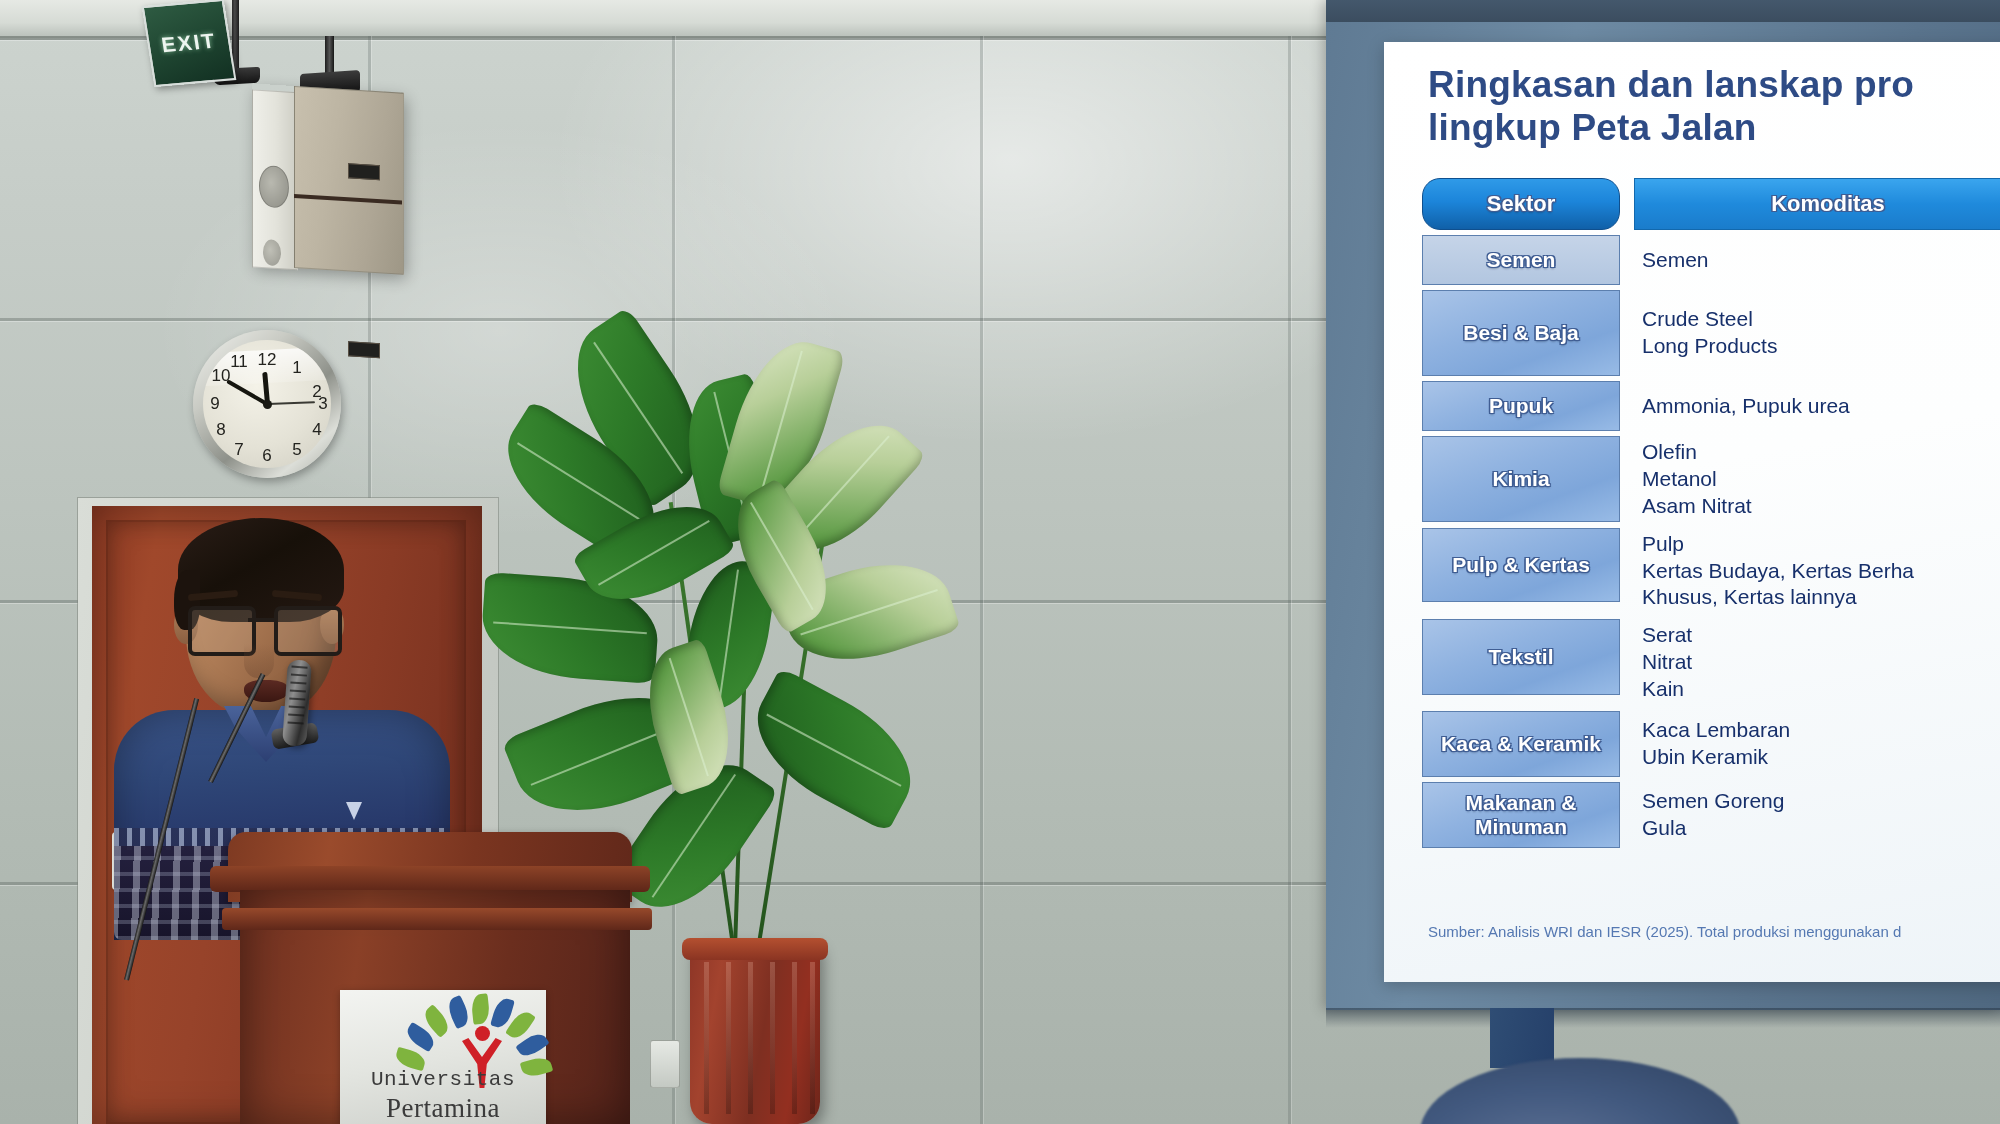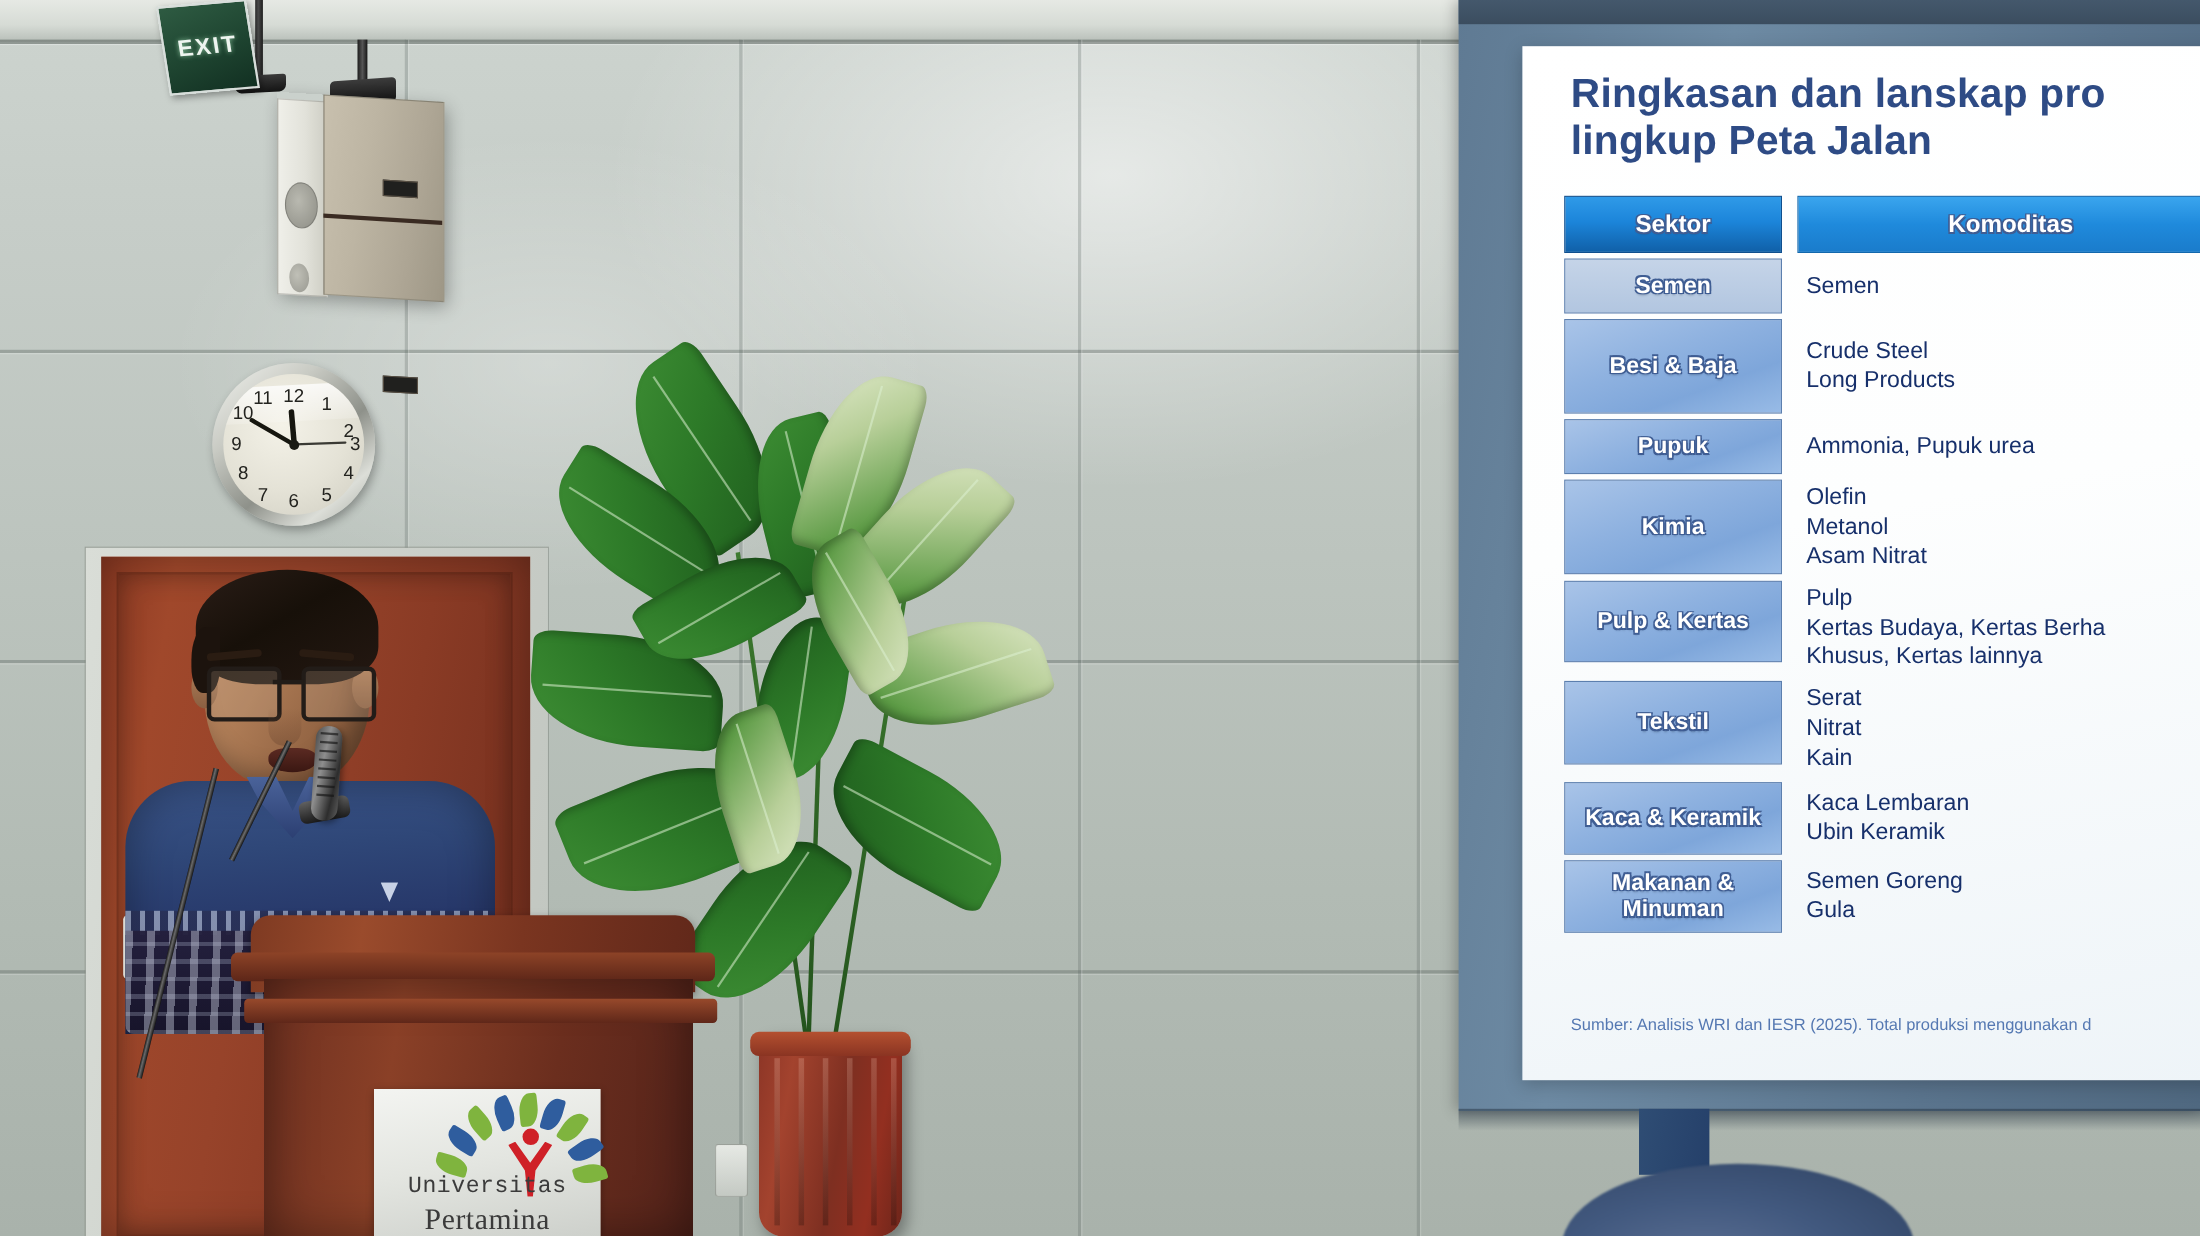--- a/index.html
+++ b/index.html
@@ -394,20 +394,21 @@
     text-shadow:
       -1.4px -1.4px 0 #3f5d93, 1.4px -1.4px 0 #3f5d93,
       -1.4px  1.4px 0 #3f5d93, 1.4px  1.4px 0 #3f5d93,
        0 2px 2px rgba(20,40,70,.35);
     padding:6px 4px;box-sizing:border-box;
   }
   .sector-cell.hdr{
     background:linear-gradient(180deg,#2f9ae8 0%,#1c85da 45%,#1060a8 100%);
     border-color:#0f4f8e;
     font-size:22px;
+    border-radius:18px;
   }
   .sector-cell.light{
     background:linear-gradient(180deg,#c5d4e8 0%,#b2c6e0 100%);
   }
   .komo-cell{
     flex:1;padding:3px 0 3px 22px;
     color:#17306b;font-size:21px;line-height:1.28;
     display:flex;flex-direction:column;justify-content:center;
     white-space:nowrap;
   }

